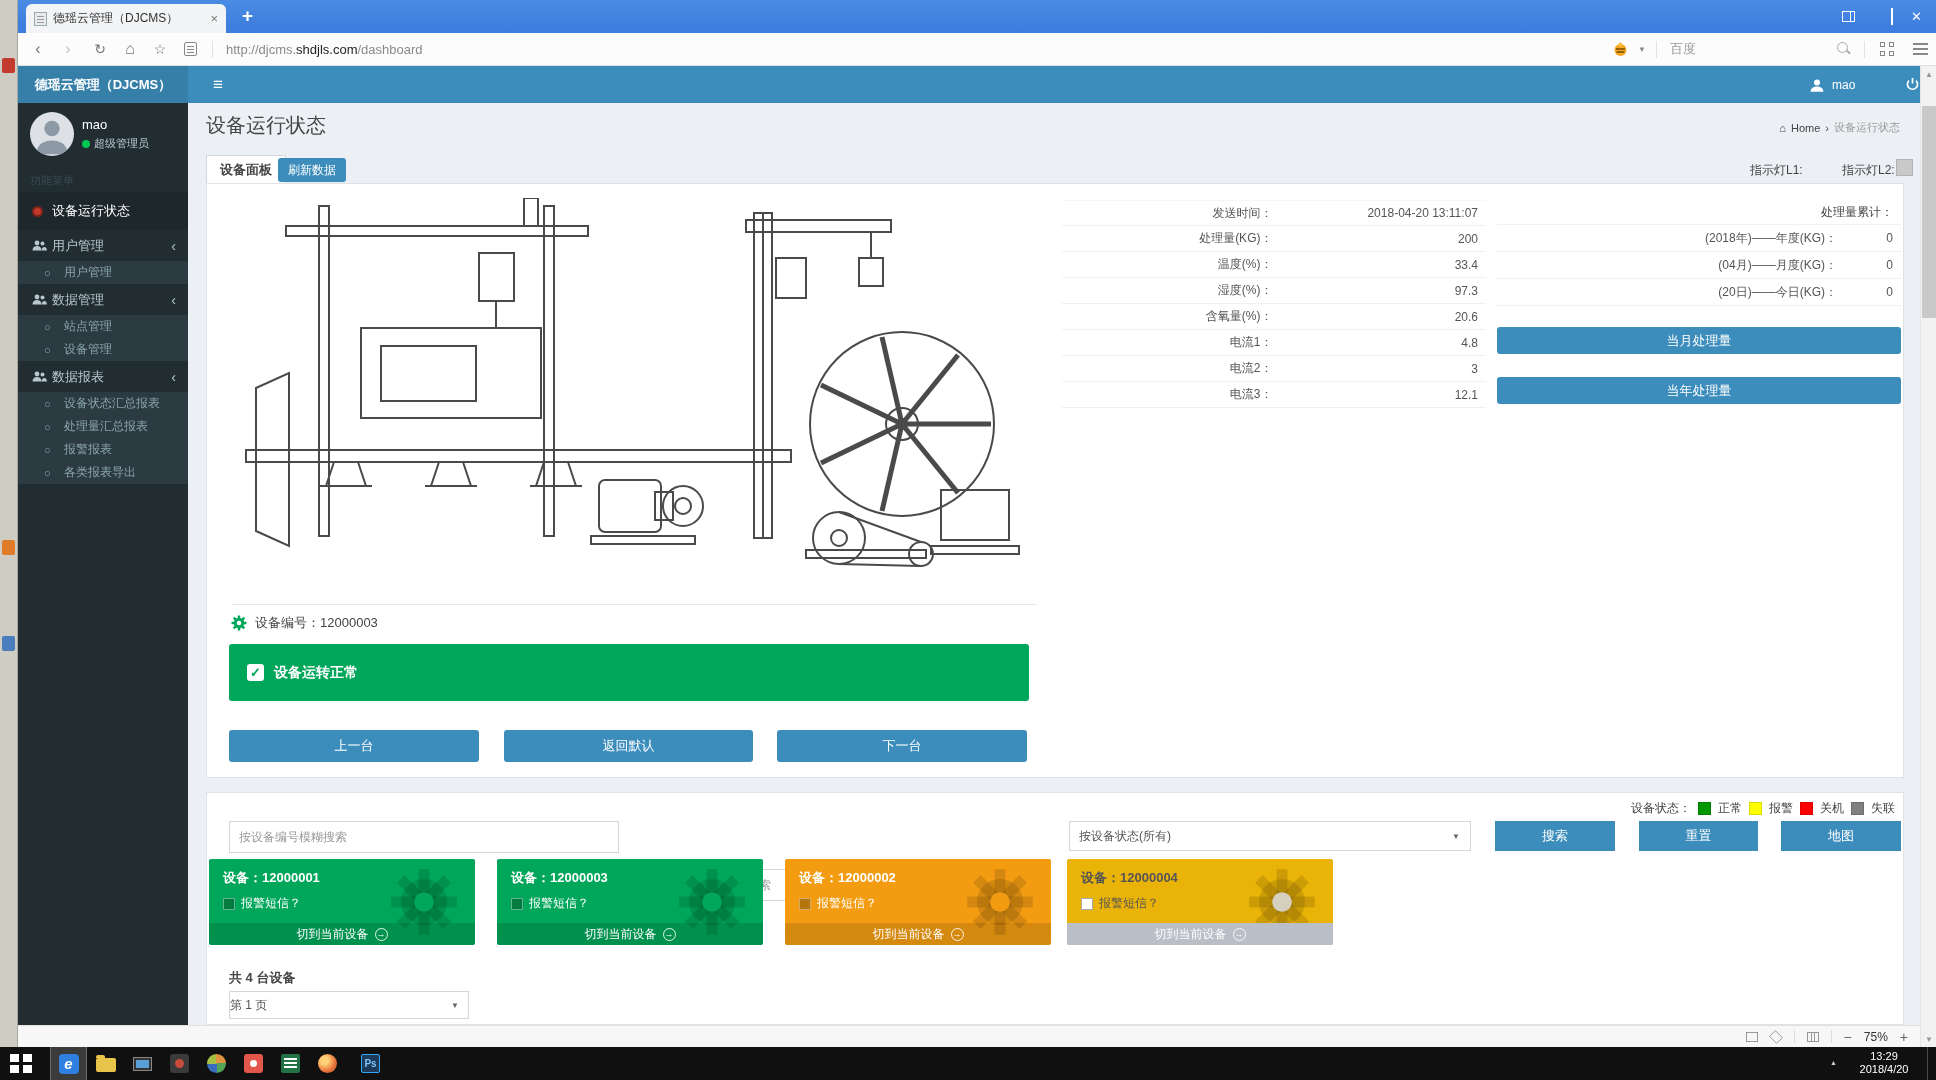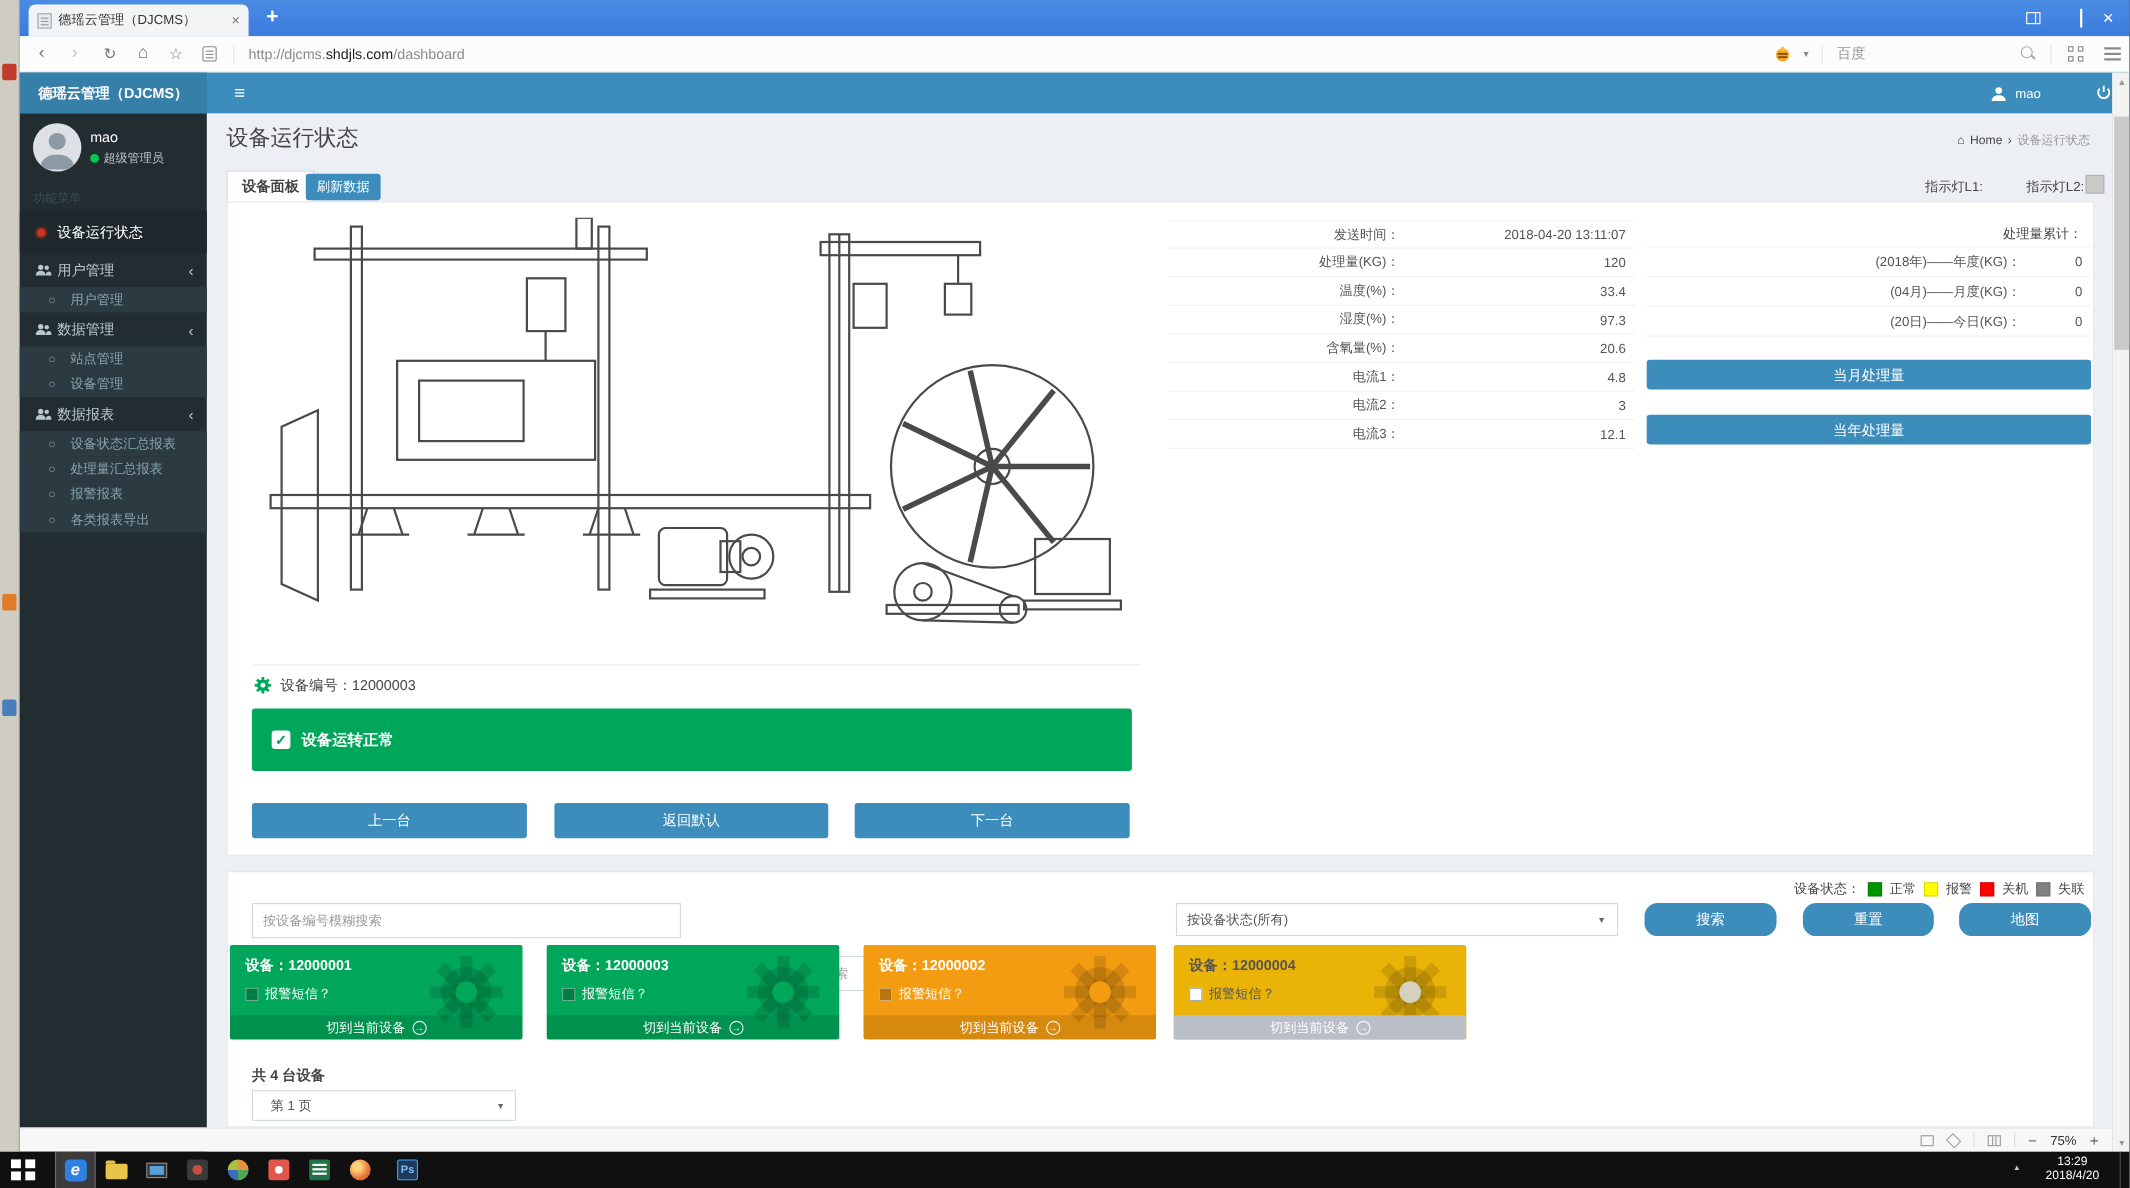--- a/index.html
+++ b/index.html
@@ -105,36 +105,36 @@
 
   
   .panel2 { position:absolute; left:206px; top:792px; width:1698px; height:233px; background:#fff; border:1px solid #dfe3e8; }
   .legend { position:absolute; top:7px; right:8px; display:flex; align-items:center; gap:7px; font-size:12px; color:#444; }
   .lg-sq { width:13px; height:13px; display:inline-block; border:1px solid rgba(0,0,0,0.15); }
   .search-row input { position:absolute; top:28px; height:30px; border:1px solid #d2d6de; padding:15px 9px; font-size:12px; color:#555; font-family:"Liberation Sans",sans-serif; }
   .search-row input::placeholder { color:#9a9a9a; }
   .in1 { left:22px; width:390px; } .in2 { left:458px; width:382px;margin-top:48px; }
   .status-select { position:absolute; left:862px; top:28px; width:402px; height:30px; border:1px solid #d2d6de; background:#fff; display:flex; align-items:center; padding:0 9px; font-size:12px; color:#555; cursor:pointer; }
   .status-select .sel-caret { position:absolute; right:10px; font-size:8px; color:#666; }
-  .p2-btn { position:absolute; top:28px; height:30px; background:#3c8dbc; color:#fff; font-size:13px; border:none; border-radius:12px; cursor:pointer; }
+  .p2-btn { position:absolute; top:28px; height:30px; background:#3c8dbc; color:#fff; font-size:13px; border:none; border-radius:0; cursor:pointer; }
   .btn-search { left:1288px; width:120px; } .btn-reset { left:1432px; width:119px; } .btn-map { left:1574px; width:120px; }
   .card { position:absolute; top:66px; width:266px; height:86px; border-radius:2px; overflow:hidden; cursor:pointer; }
   .card.c1 { left:2px; } .card.c2 { left:290px; } .card.c3 { left:578px; } .card.c4 { left:860px; }
   .card-green { background:#00a65a; } .card-orange { background:#f39c12; } .card-gray { background:#eab308; }
   .card-title { position:absolute; left:14px; top:10px; font-size:13px; font-weight:bold; color:#fff; }
   .card-sms { position:absolute; left:14px; top:36px; display:flex; align-items:center; gap:6px; font-size:12px; color:#fff; }
   .cbox { width:12px; height:12px; background:rgba(0,0,0,0.25); border:1px solid rgba(255,255,255,0.4); }
   .card-gray .card-title, .card-gray .card-sms { color:#555; }
   .card-gray .cbox { background:#fff; border:1px solid #aaa; }
   .card-gear { position:absolute; right:16px; top:8px; opacity:0.85; }
   .card-footer { position:absolute; left:0; bottom:0; width:100%; height:22px; background:rgba(0,0,0,0.12); display:flex; align-items:center; justify-content:center; gap:6px; color:#fff; font-size:12px; }
   .card-gray .card-footer { background:#b9bec7; }
   .arrow-circle { width:13px; height:13px; border:1px solid rgba(255,255,255,0.9); border-radius:50%; display:inline-flex; align-items:center; justify-content:center; font-size:9px; color:#fff; }
   .count-text { position:absolute; left:22px; top:176px; font-size:13px; font-weight:bold; color:#444; }
-  .page-select { position:absolute; left:22px; top:198px; width:240px; height:28px; border:1px solid #d2d6de; background:#fff; display:flex; align-items:center; padding:0 16px; font-size:12px; color:#555; cursor:pointer; }
+  .page-select { position:absolute; left:22px; top:198px; width:240px; height:28px; border:1px solid #d2d6de; background:#fff; display:flex; align-items:center; padding:0 0; font-size:12px; color:#555; cursor:pointer; }
   .page-select .sel-caret { position:absolute; right:9px; font-size:8px; color:#666; }
 
   
   .statusbar { position:absolute; left:18px; top:1025px; width:1902px; height:22px; background:#f7f7f7; border-top:1px solid #e2e2e2; }
   .sb-right { position:absolute; right:12px; top:0; height:21px; display:flex; align-items:center; gap:12px; color:#666; font-size:12px; }
   .sb-box { width:12px; height:10px; border:1px solid #999; display:inline-block; }
   .sb-grid { width:12px; height:10px; border:1px solid #999; position:relative; }
   .sb-grid:before { content:""; position:absolute; left:3px; top:0; bottom:0; width:1px; background:#999; box-shadow:3px 0 0 #999; }
   .sb-sep { width:1px; height:13px; background:#ddd; }
   .sb-zoom { color:#333; }
@@ -400,21 +400,21 @@
       <rect x="575" y="352" width="120" height="8"></rect>
     </svg>
 
     <div class="readings">
       <div class="r-row">
           <span class="r-label">发送时间：</span>
           <span class="r-value">2018-04-20 13:11:07</span>
         </div>
       <div class="r-row">
           <span class="r-label">处理量(KG)：</span>
-          <span class="r-value">120</span>
+          <span class="r-value">200</span>
         </div>
       <div class="r-row">
           <span class="r-label">温度(%)：</span>
           <span class="r-value">33.4</span>
         </div>
       <div class="r-row">
           <span class="r-label">湿度(%)：</span>
           <span class="r-value">97.3</span>
         </div>
       <div class="r-row">

